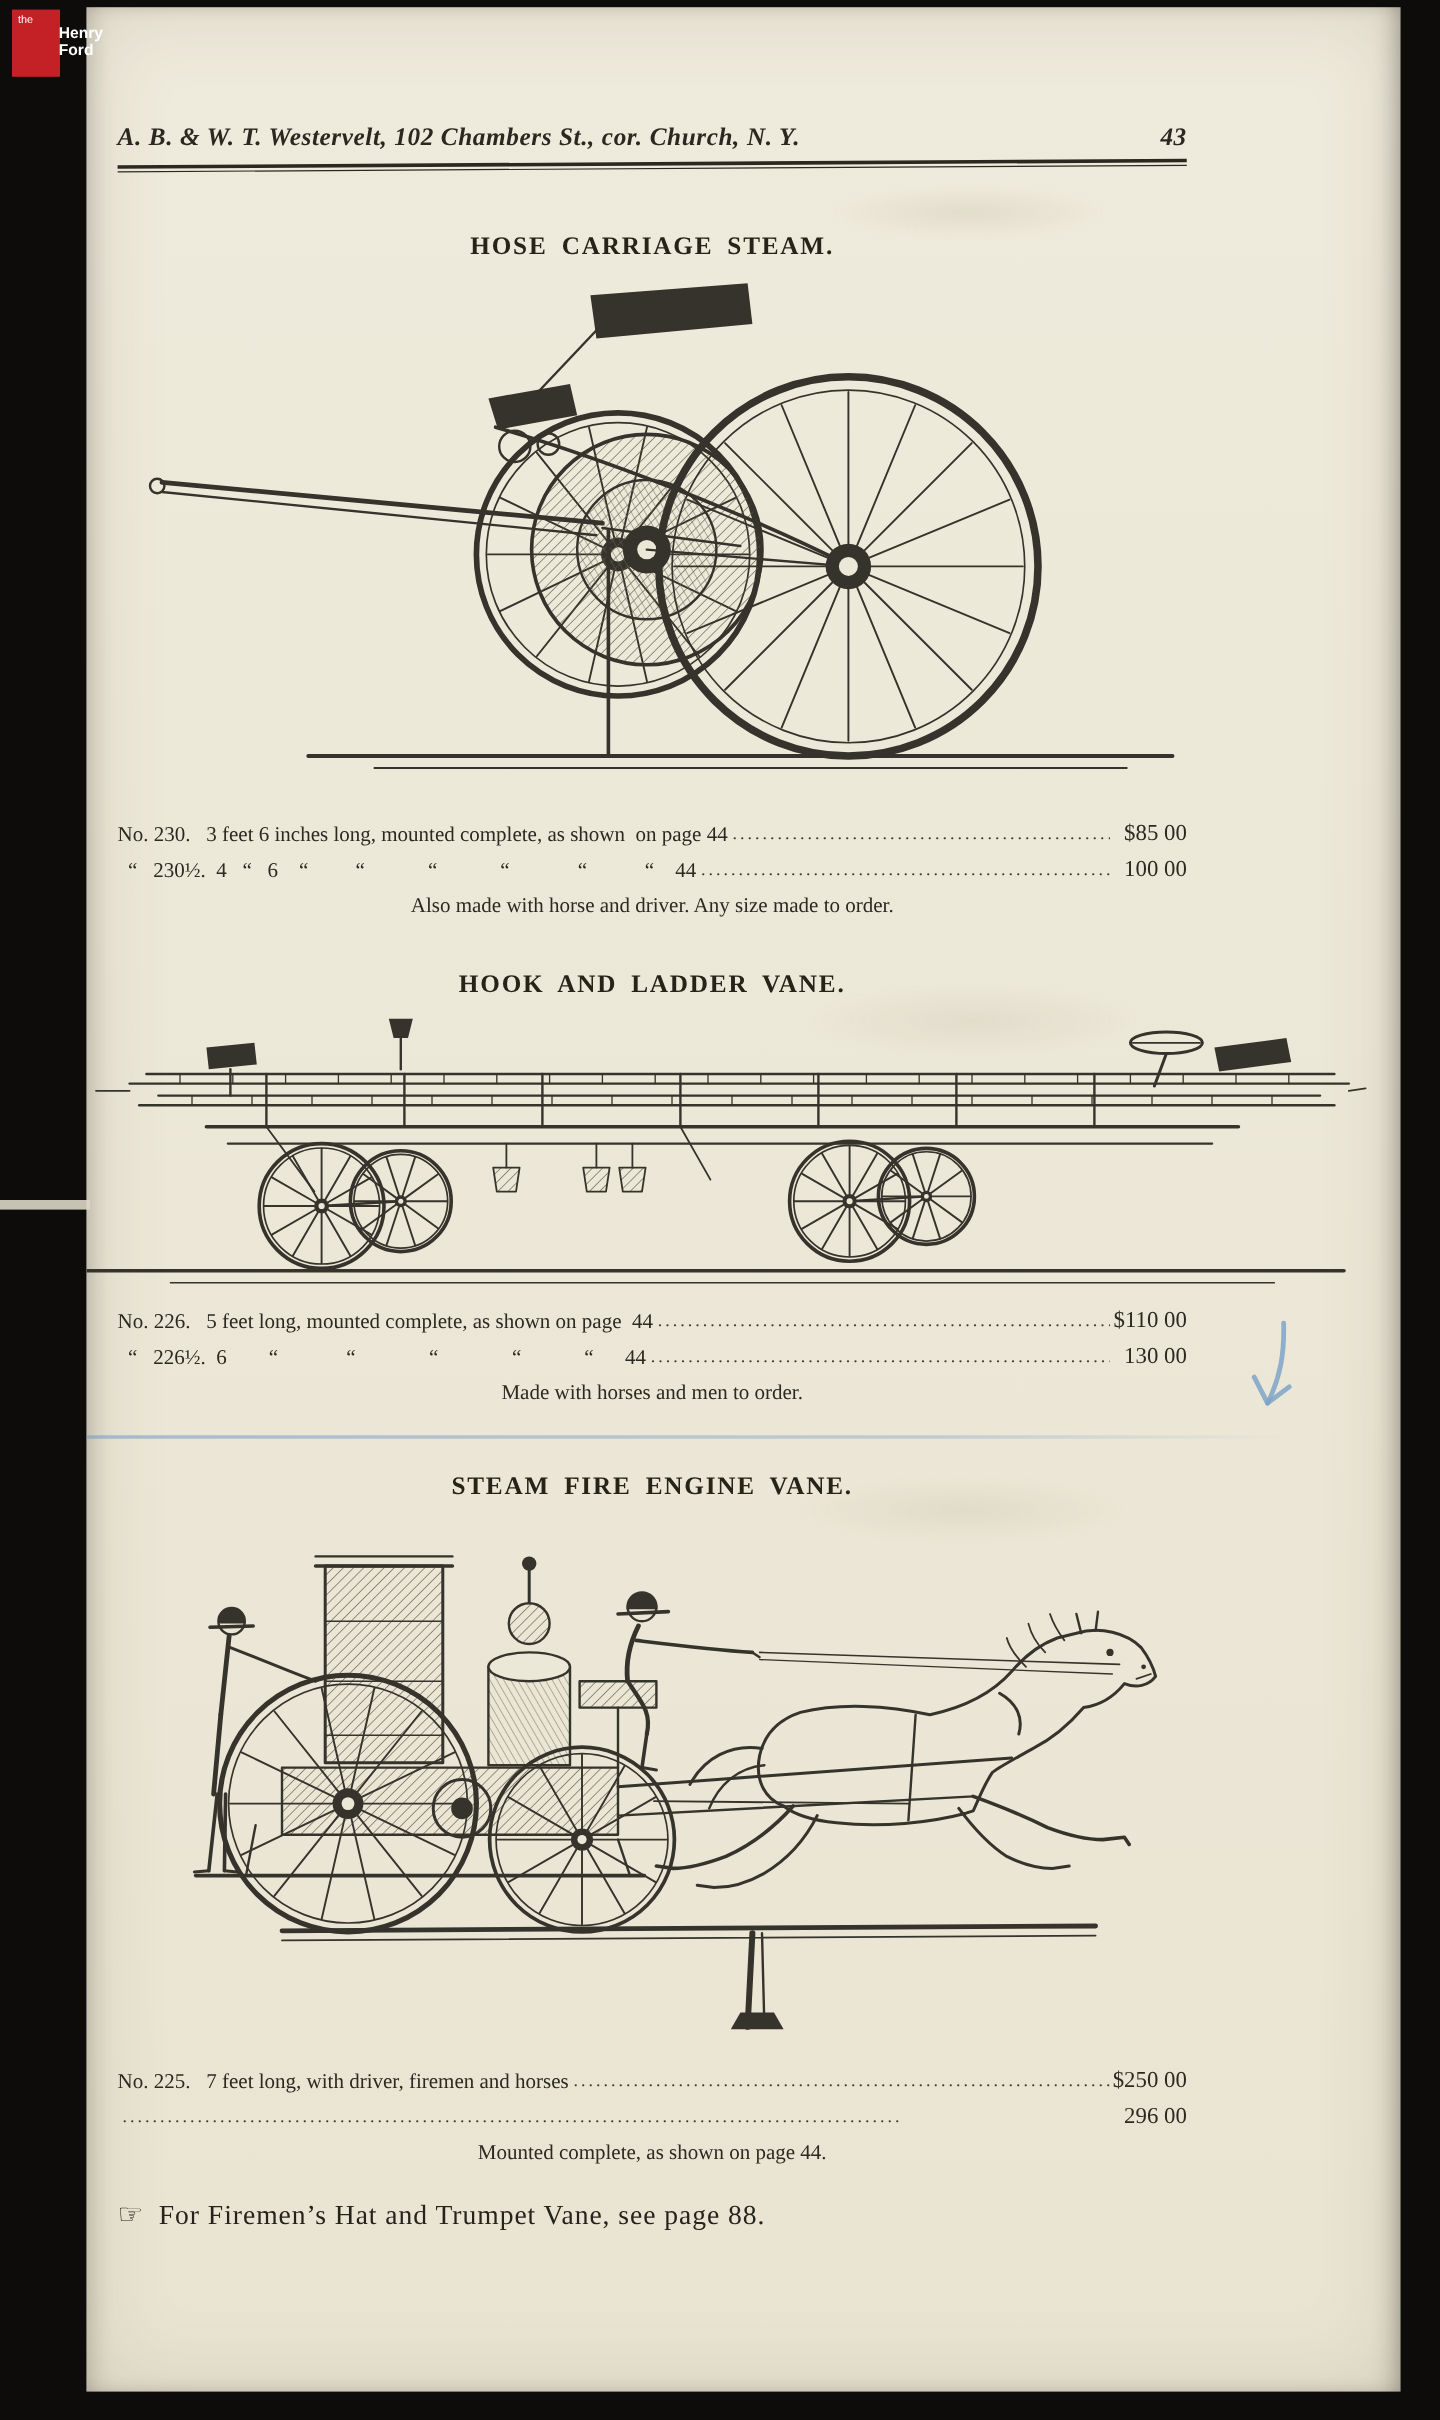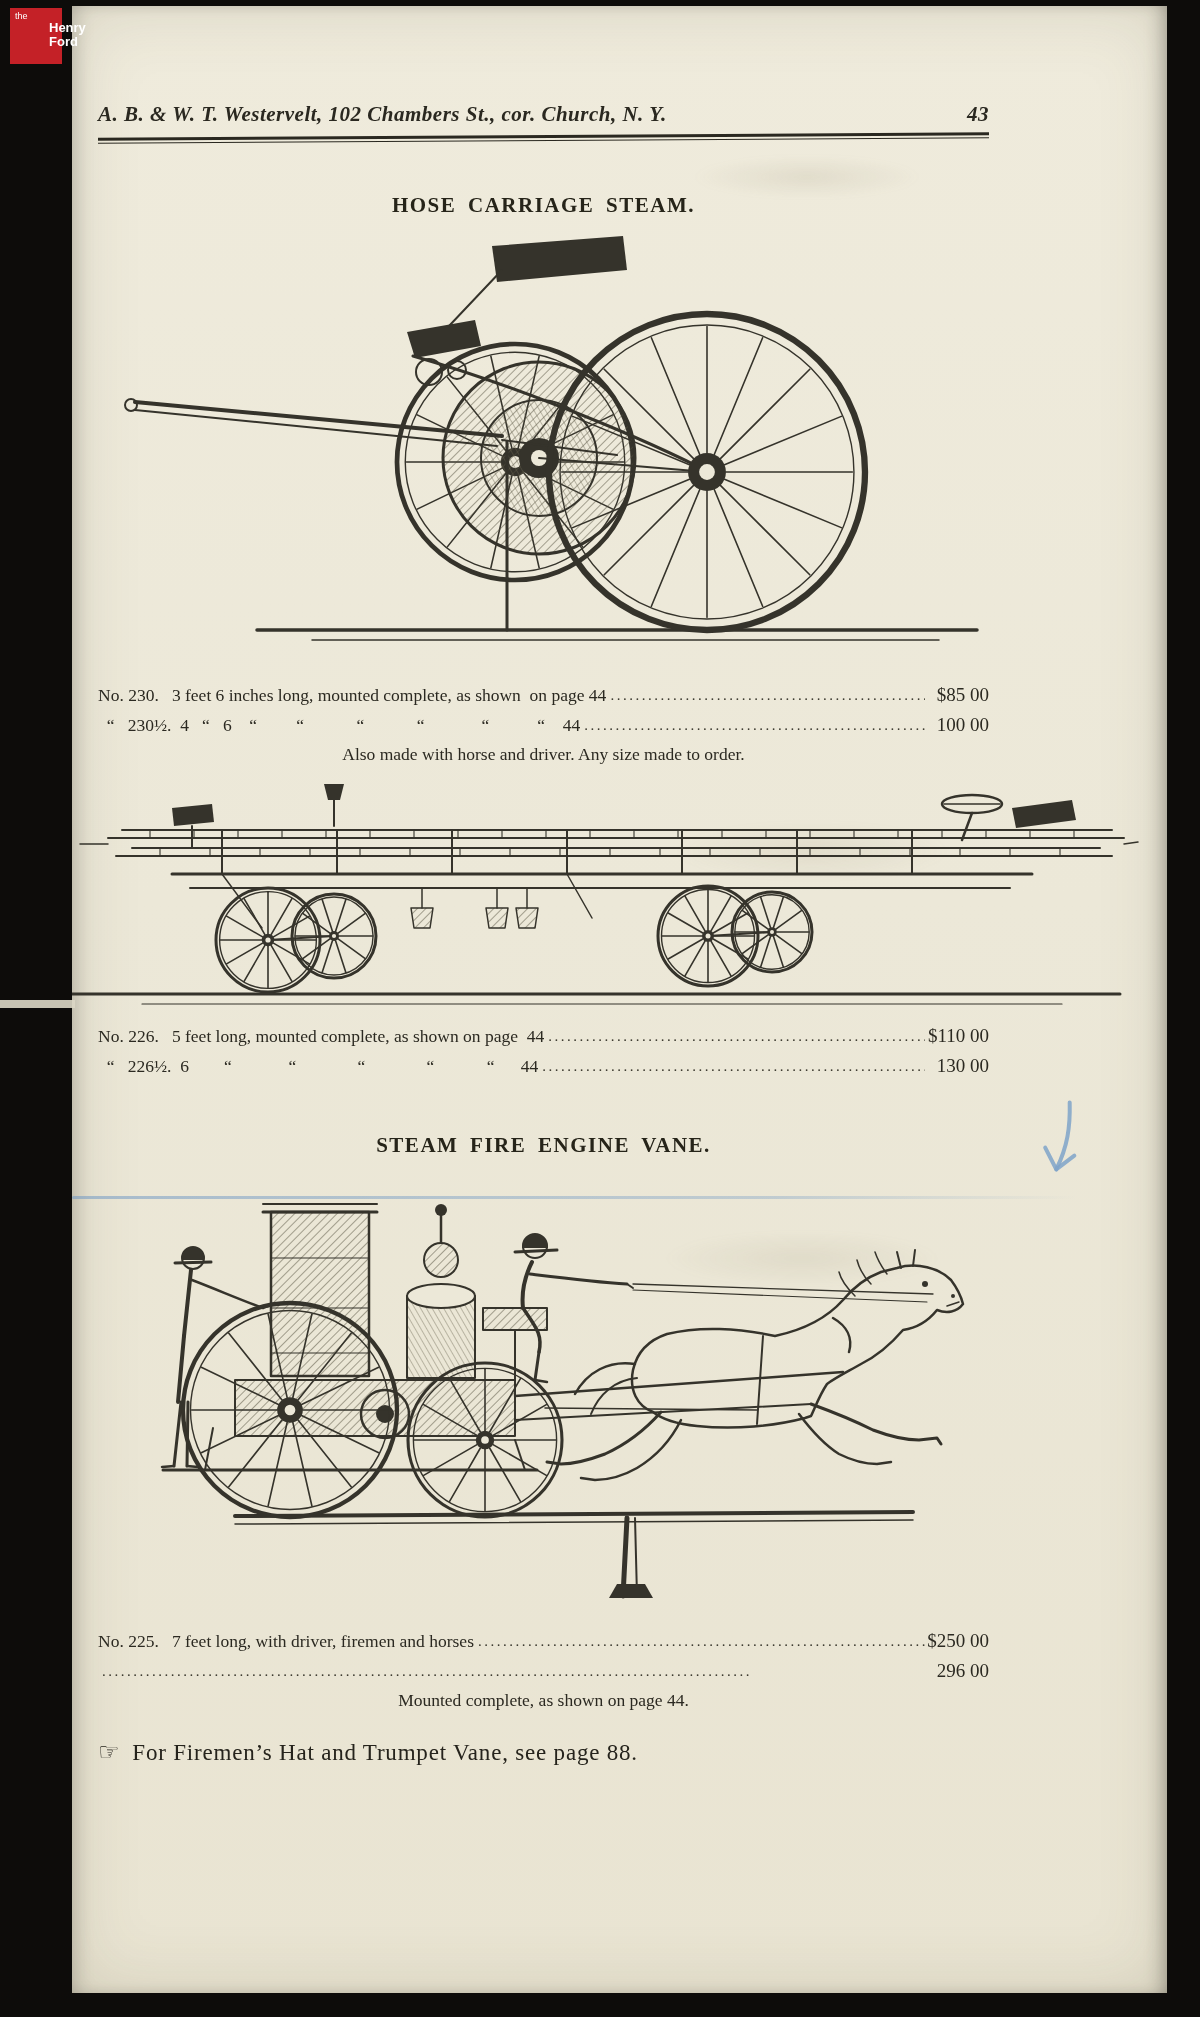--- a/index.html
+++ b/index.html
@@ -11,21 +11,21 @@
     background:linear-gradient(180deg,#efebdc 0%, #ece8d8 45%, #e9e4d2 100%);
     box-shadow: inset 0 0 70px rgba(90,80,50,.16),
                 inset -12px 0 20px -10px rgba(0,0,0,.35),
                 inset 12px 0 20px -10px rgba(0,0,0,.22);
     overflow:hidden;
   }
   .content { padding:0 178px 0 26px; position:relative; }
 
   
   .hf-logo {
-    position:absolute; left:10px; top:8px; width:52px; height:56px;
+    position:absolute; left:10px; top:8px; width:40px; height:56px;
     background:#c42127; color:#fff; z-index:5;
     font-family:"Liberation Sans", sans-serif;
     padding:4px 5px; line-height:1.05;
   }
   .hf-logo .t1 { font-size:9px; display:block; }
   .hf-logo .t2, .hf-logo .t3 { font-size:13px; font-weight:bold; display:block;padding-left:34px; }
 
   
   .cat-header {
     margin-top:96px; display:flex; justify-content:space-between; align-items:baseline;
@@ -204,20 +204,21 @@
         <div class="price-row">
           <span class="item">  “   230½.  4   “   6    “         “            “            “             “           “    44</span>
           <span class="leader">........................................................................................................</span>
           <span class="price">100 00</span>
         </div>
       </div>
       <div class="sec-note">Also made with horse and driver.   Any size made to order.</div>
     </div>
 
     <div>
+      <div class="sec-title t2x">HOOK AND LADDER VANE.</div>
 
       <svg class="illo illo2 eng" width="1070" height="235" viewBox="0 0 1070 235" role="img">
 
         <line x1="50" y1="52" x2="1040" y2="52" stroke-width="2"></line>
         <line x1="36" y1="60" x2="1052" y2="60" stroke-width="2"></line>
         <g>
             <line x1="78" y1="52" x2="78" y2="60" stroke-width="1.1"></line>
             <line x1="122" y1="52" x2="122" y2="60" stroke-width="1.1"></line>
             <line x1="166" y1="52" x2="166" y2="60" stroke-width="1.1"></line>
             <line x1="210" y1="52" x2="210" y2="60" stroke-width="1.1"></line>
@@ -378,20 +379,21 @@
           <span class="item">No. 226.   5 feet long, mounted complete, as shown on page  44</span>
           <span class="leader">........................................................................................................</span>
           <span class="price">$110 00</span>
         </div>
         <div class="price-row">
           <span class="item">  “   226½.  6        “             “              “              “            “      44</span>
           <span class="leader">........................................................................................................</span>
           <span class="price">130 00</span>
         </div>
       </div>
+      <div class="sec-note">Made with horses and men to order.</div>
     </div>
 
     <div>
       <div class="sec-title t3x">STEAM FIRE ENGINE VANE.</div>
 
       <svg class="illo illo3 eng" width="960" height="450" viewBox="0 0 960 450" role="img">
 
         <line x1="150" y1="348" x2="828" y2="344" stroke-width="4"></line>
         <line x1="150" y1="356" x2="828" y2="352" stroke-width="1.5"></line>
         <line x1="542" y1="350" x2="538" y2="428" stroke-width="5"></line>

